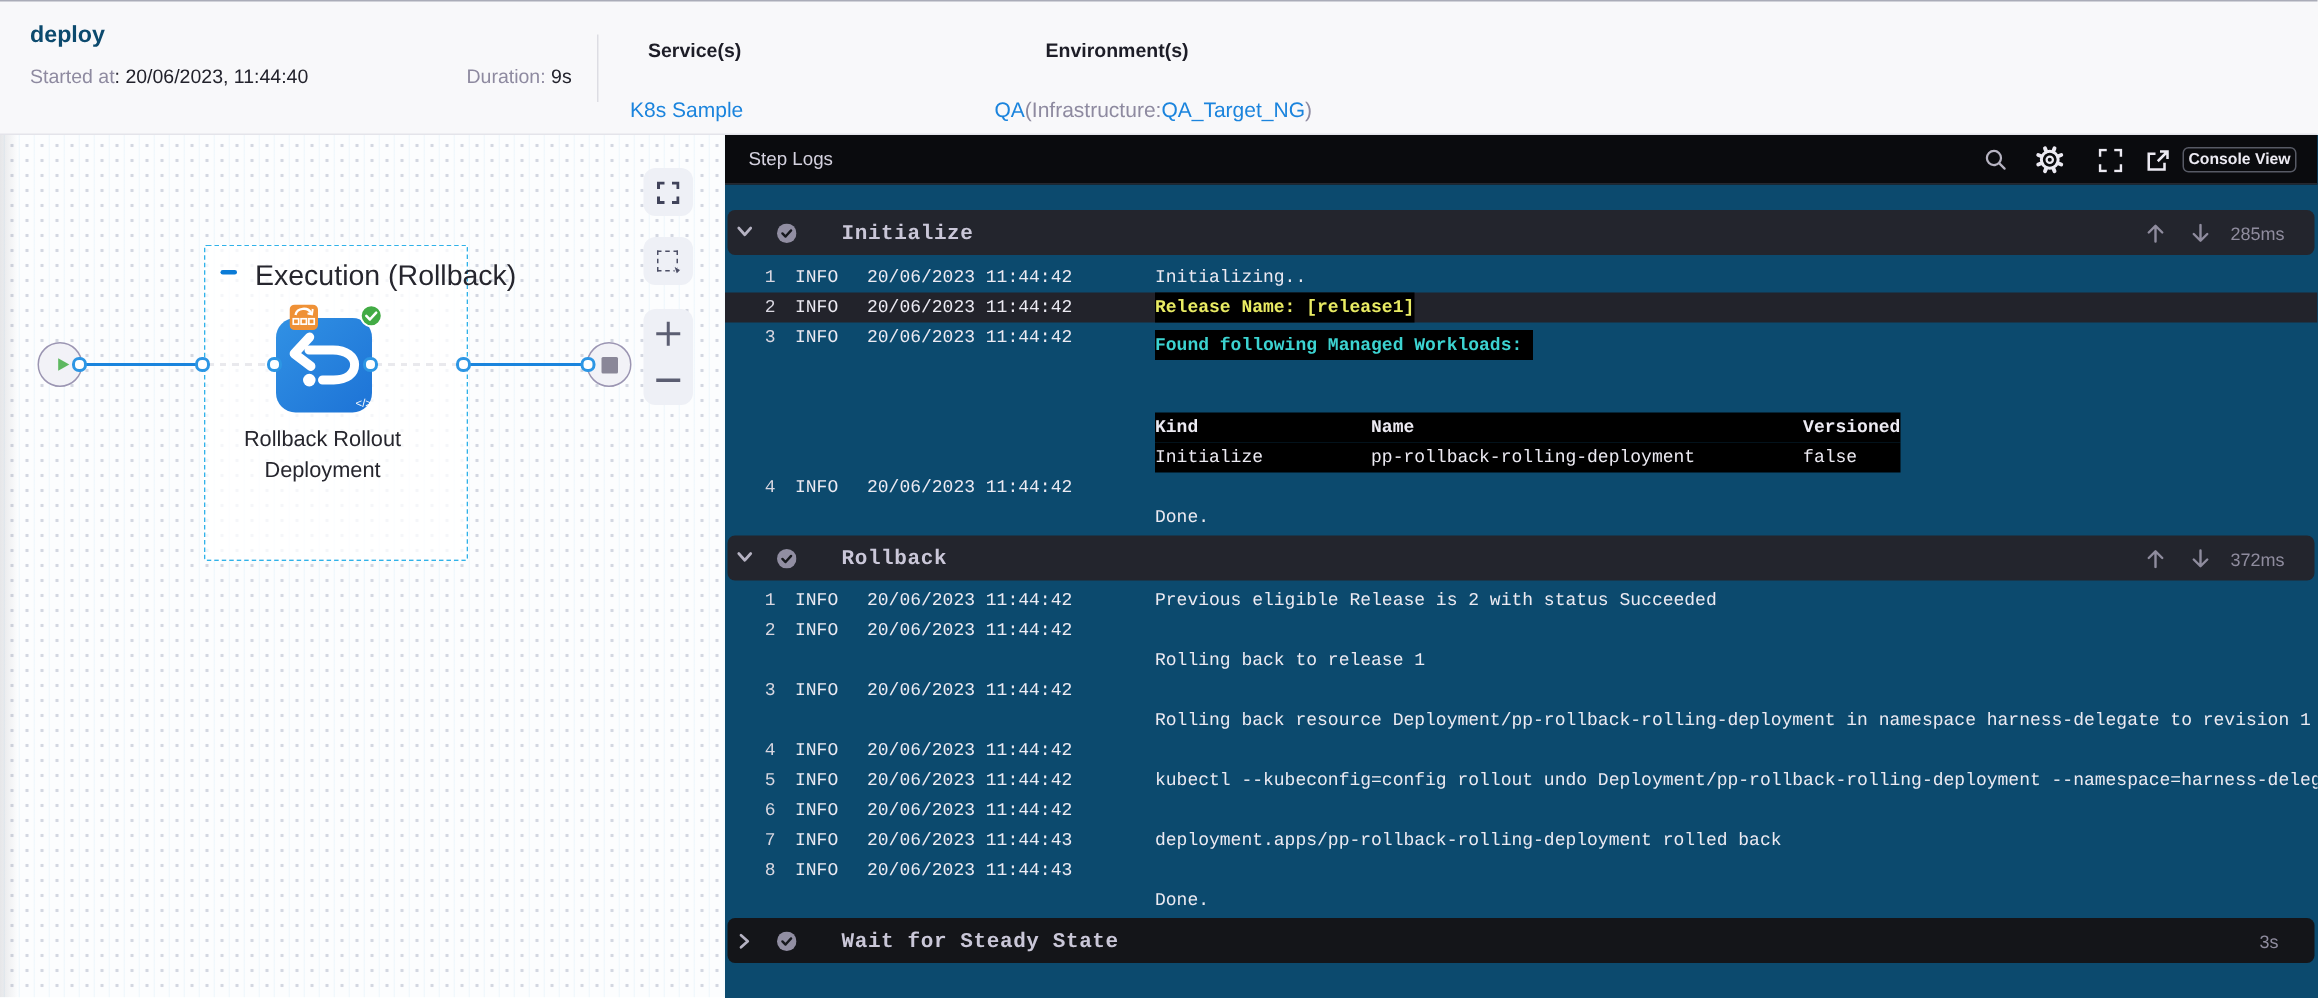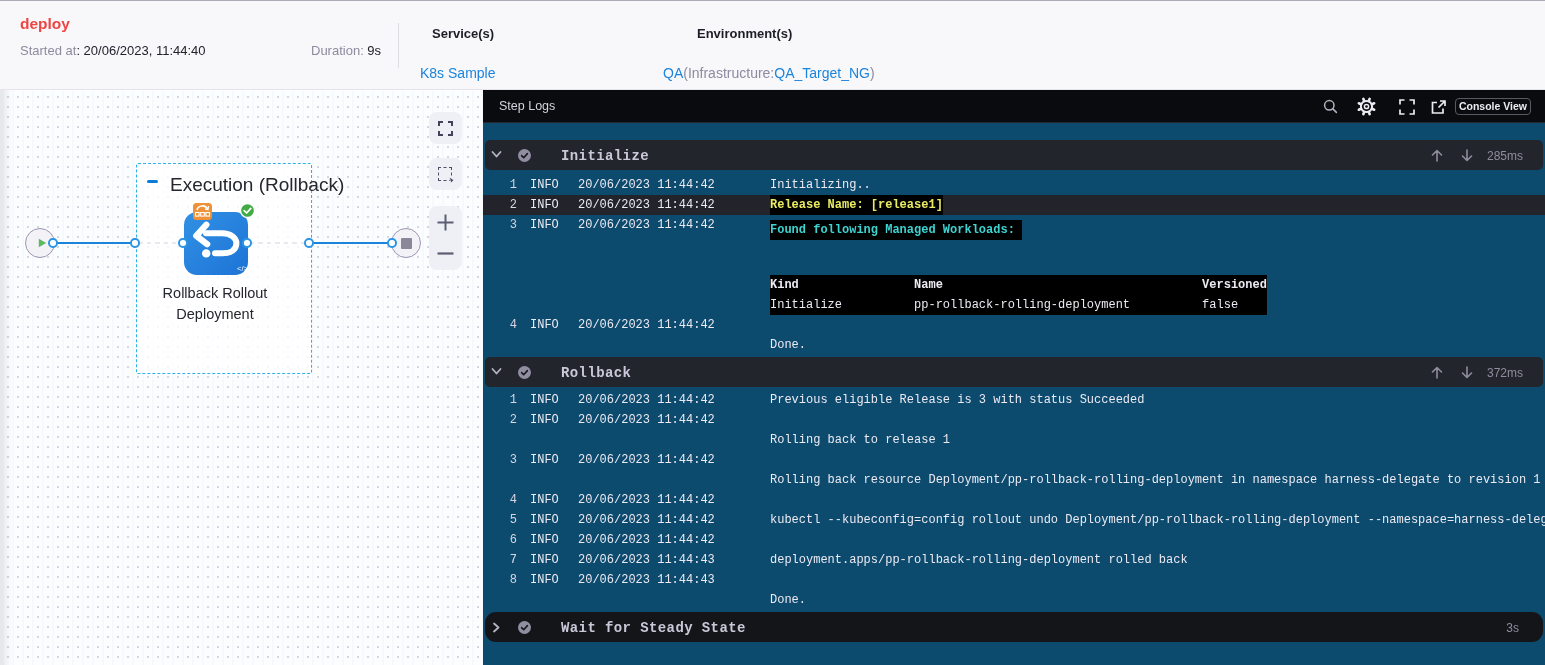--- a/index.html
+++ b/index.html
@@ -3,21 +3,21 @@
 <meta charset="utf-8">
 <style>
   * { margin:0; padding:0; box-sizing:border-box; }
   html,body { width:1545px; height:665px; overflow:hidden; background:#fff; }
   body { font-family:"Liberation Sans", sans-serif; position:relative; -webkit-font-smoothing:antialiased; }
   .abs { position:absolute; }
 
   
   #tophdr { left:0; top:0; width:1545px; height:90px; background:#f8f8fa; will-change:transform;
             border-top:1px solid #aaacb8; border-bottom:1px solid #e4e4ea; }
-  #tophdr .title { left:20px; top:14px; font-size:15.5px; font-weight:bold; color:#ef4444; }
+  #tophdr .title { left:20px; top:14px; font-size:15.5px; font-weight:bold; color:#0c4a6e; }
   #tophdr .row2 { top:42px; font-size:13px; color:#22222c; }
   .lab { color:#8e8aa0; }
   .blue { color:#1b84dd; }
   #divider { left:398px; top:22px; width:1px; height:45px; background:#dddde3; }
   .colhead { font-size:13px; font-weight:bold; color:#1d1d27; top:25px; }
   .colval { font-size:14px; top:44px;margin-top:20px; }
 
   
   #canvas { left:0; top:90px; width:483px; height:575px; overflow:hidden;
     background-color:#fcfdfe;
@@ -222,34 +222,34 @@
     <div class="title abs">Rollback</div>
     <svg class="abs" style="right:100px;top:9px;" width="12" height="13" viewBox="0 0 12 13">
         <path d="M6,12 V2 M1.5,6 L6,1.5 L10.5,6" fill="none" stroke="#8f8c9e" stroke-width="1.6" stroke-linecap="round" stroke-linejoin="round"></path>
       </svg>
     <svg class="abs" style="right:70px;top:9px;" width="12" height="13" viewBox="0 0 12 13">
         <path d="M6,1 V11 M1.5,7 L6,11.5 L10.5,7" fill="none" stroke="#8f8c9e" stroke-width="1.6" stroke-linecap="round" stroke-linejoin="round"></path>
       </svg>
     <div class="dur abs">372ms</div>
   </div>
   <div class="abs" style="top:300px;left:0;">
-    <div class="logrow abs" style="top:0;"><span class="num">1</span><span class="lvl">INFO</span><span class="ts">20/06/2023 11:44:42</span><span class="msg">Previous eligible Release is 3 with status Succeeded</span></div>
+    <div class="logrow abs" style="top:0;"><span class="num">1</span><span class="lvl">INFO</span><span class="ts">20/06/2023 11:44:42</span><span class="msg">Previous eligible Release is 2 with status Succeeded</span></div>
     <div class="logrow abs" style="top:20px;"><span class="num">2</span><span class="lvl">INFO</span><span class="ts">20/06/2023 11:44:42</span></div>
     <div class="logrow abs" style="top:40px;"><span class="msg">Rolling back to release 1</span></div>
     <div class="logrow abs" style="top:60px;"><span class="num">3</span><span class="lvl">INFO</span><span class="ts">20/06/2023 11:44:42</span></div>
     <div class="logrow abs" style="top:80px;"><span class="msg">Rolling back resource Deployment/pp-rollback-rolling-deployment in namespace harness-delegate to revision 1</span></div>
     <div class="logrow abs" style="top:100px;"><span class="num">4</span><span class="lvl">INFO</span><span class="ts">20/06/2023 11:44:42</span></div>
     <div class="logrow abs" style="top:120px;"><span class="num">5</span><span class="lvl">INFO</span><span class="ts">20/06/2023 11:44:42</span><span class="msg">kubectl --kubeconfig=config rollout undo Deployment/pp-rollback-rolling-deployment --namespace=harness-delegate</span></div>
     <div class="logrow abs" style="top:140px;"><span class="num">6</span><span class="lvl">INFO</span><span class="ts">20/06/2023 11:44:42</span></div>
     <div class="logrow abs" style="top:160px;"><span class="num">7</span><span class="lvl">INFO</span><span class="ts">20/06/2023 11:44:43</span><span class="msg">deployment.apps/pp-rollback-rolling-deployment rolled back</span></div>
     <div class="logrow abs" style="top:180px;"><span class="num">8</span><span class="lvl">INFO</span><span class="ts">20/06/2023 11:44:43</span></div>
     <div class="logrow abs" style="top:200px;"><span class="msg">Done.</span></div>
   </div>
 
-  <div class="band abs" style="top:522px;background:#141519;border-radius:11px;">
+  <div class="band abs" style="top:522px;background:#141519;">
     <svg class="chev abs" width="11" height="11" viewBox="0 0 11 11" style="top:10px;">
         <path d="M3,1.5 L7.5,5.5 L3,9.5" fill="none" stroke="#b5b2c2" stroke-width="1.8" stroke-linecap="round" stroke-linejoin="round"></path>
       </svg>
     <svg class="ck abs" width="13" height="13" viewBox="0 0 13 13">
         <circle cx="6.5" cy="6.5" r="6.5" fill="#918ea2"></circle>
         <path d="M3.6,6.6 L5.7,8.7 L9.4,4.6" fill="none" stroke="#16181d" stroke-width="1.6" stroke-linecap="round" stroke-linejoin="round"></path>
       </svg>
     <div class="title abs">Wait for Steady State</div>
     <div class="dur abs" style="right:24px;">3s</div>
   </div>

